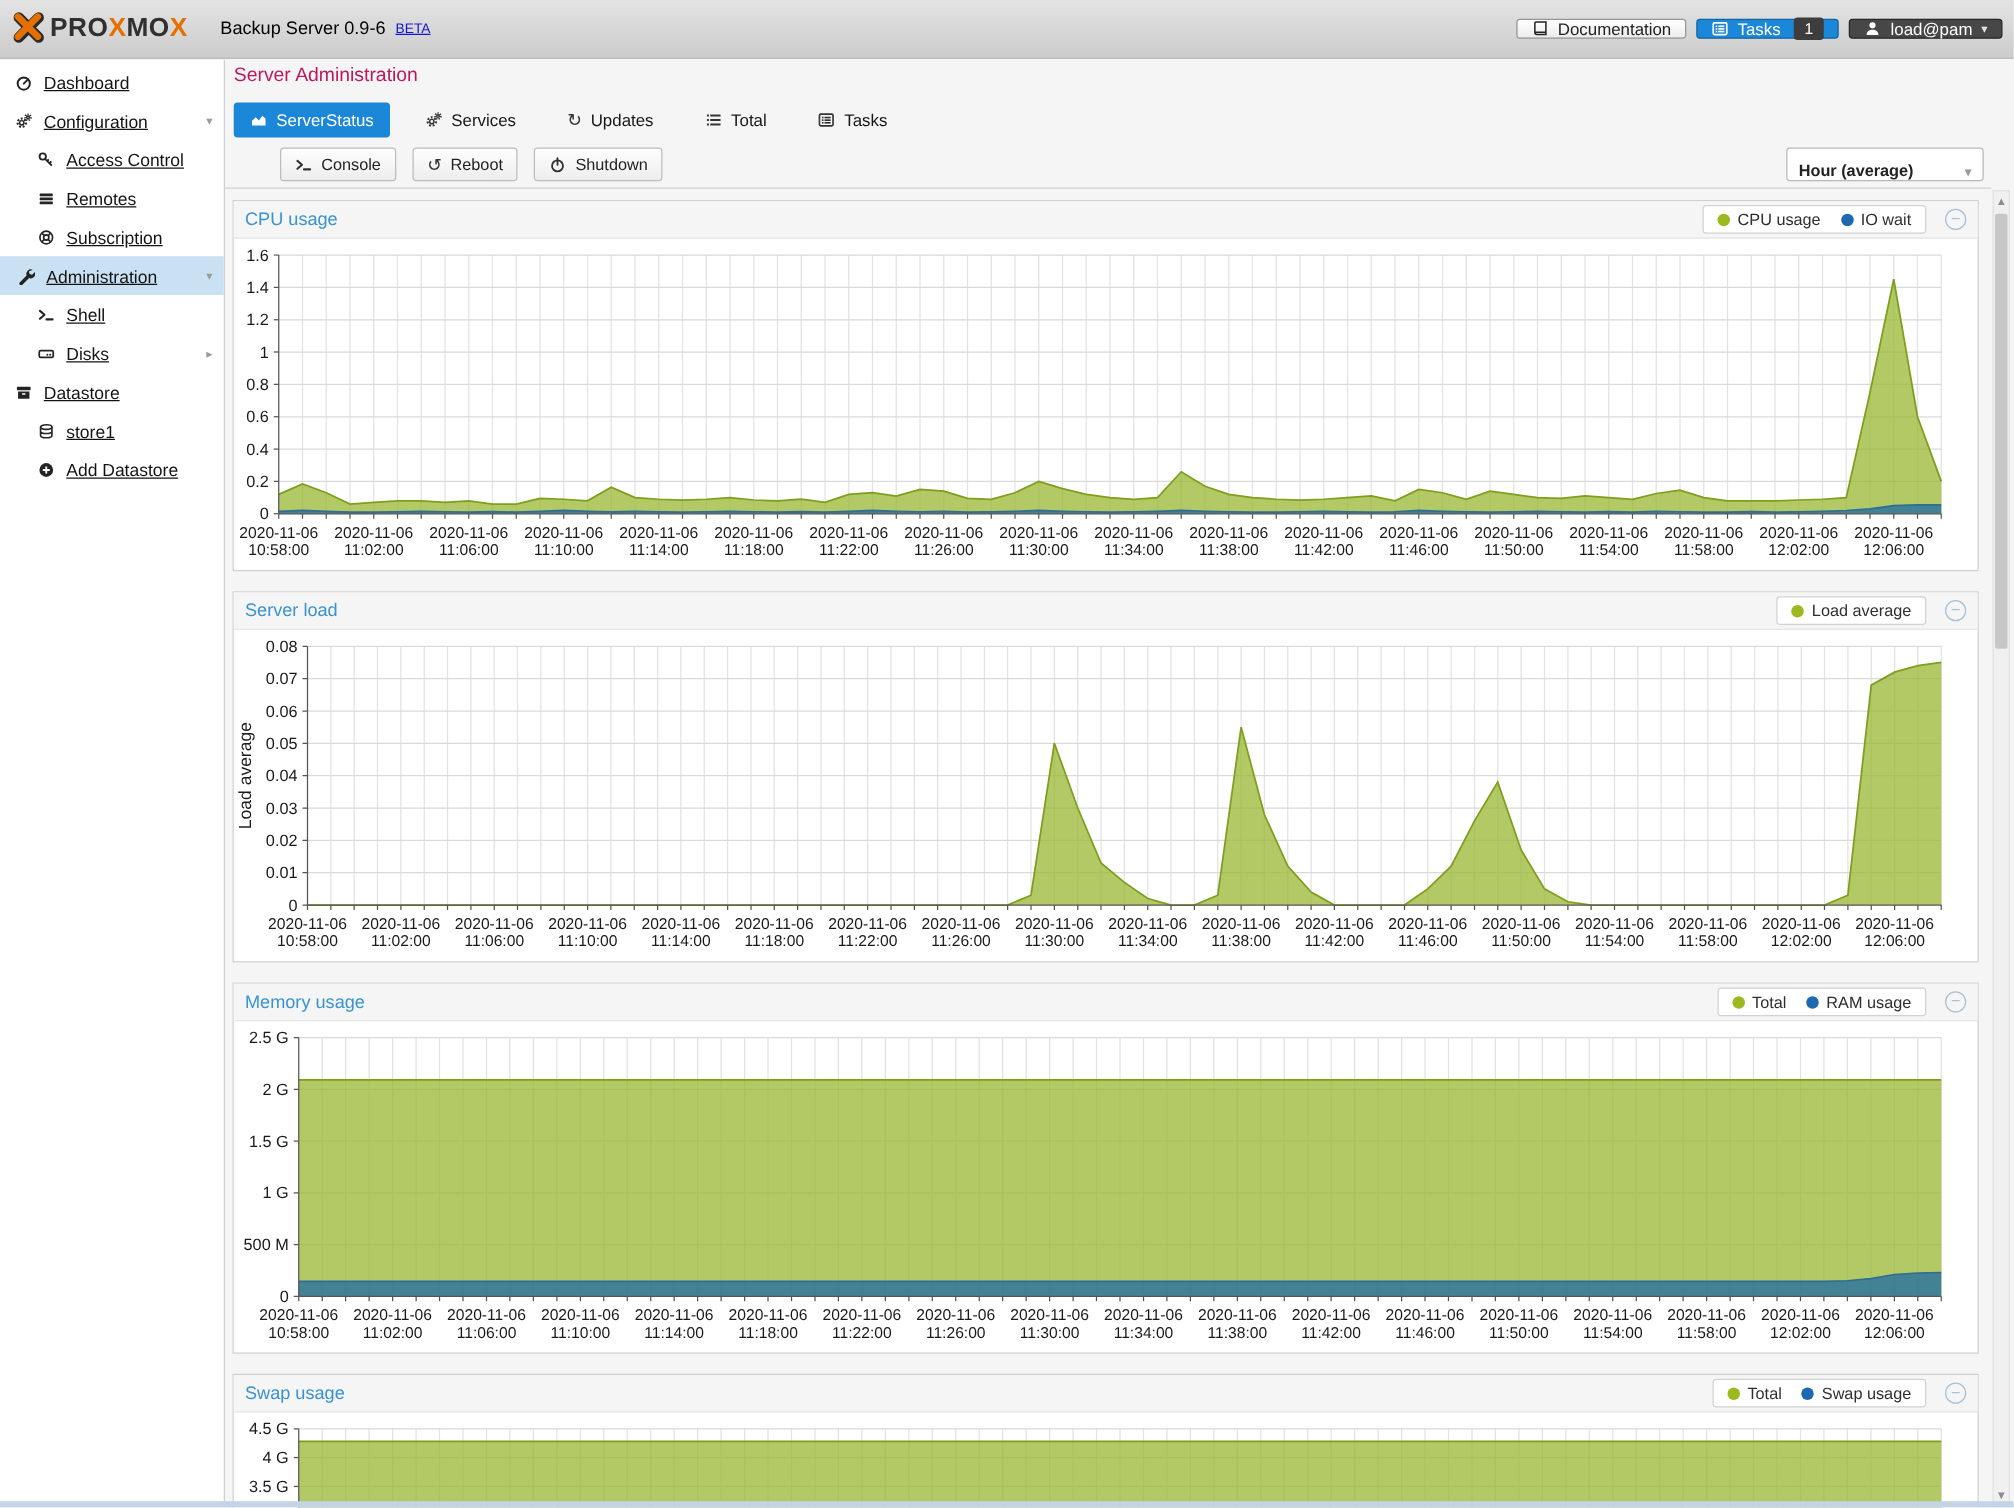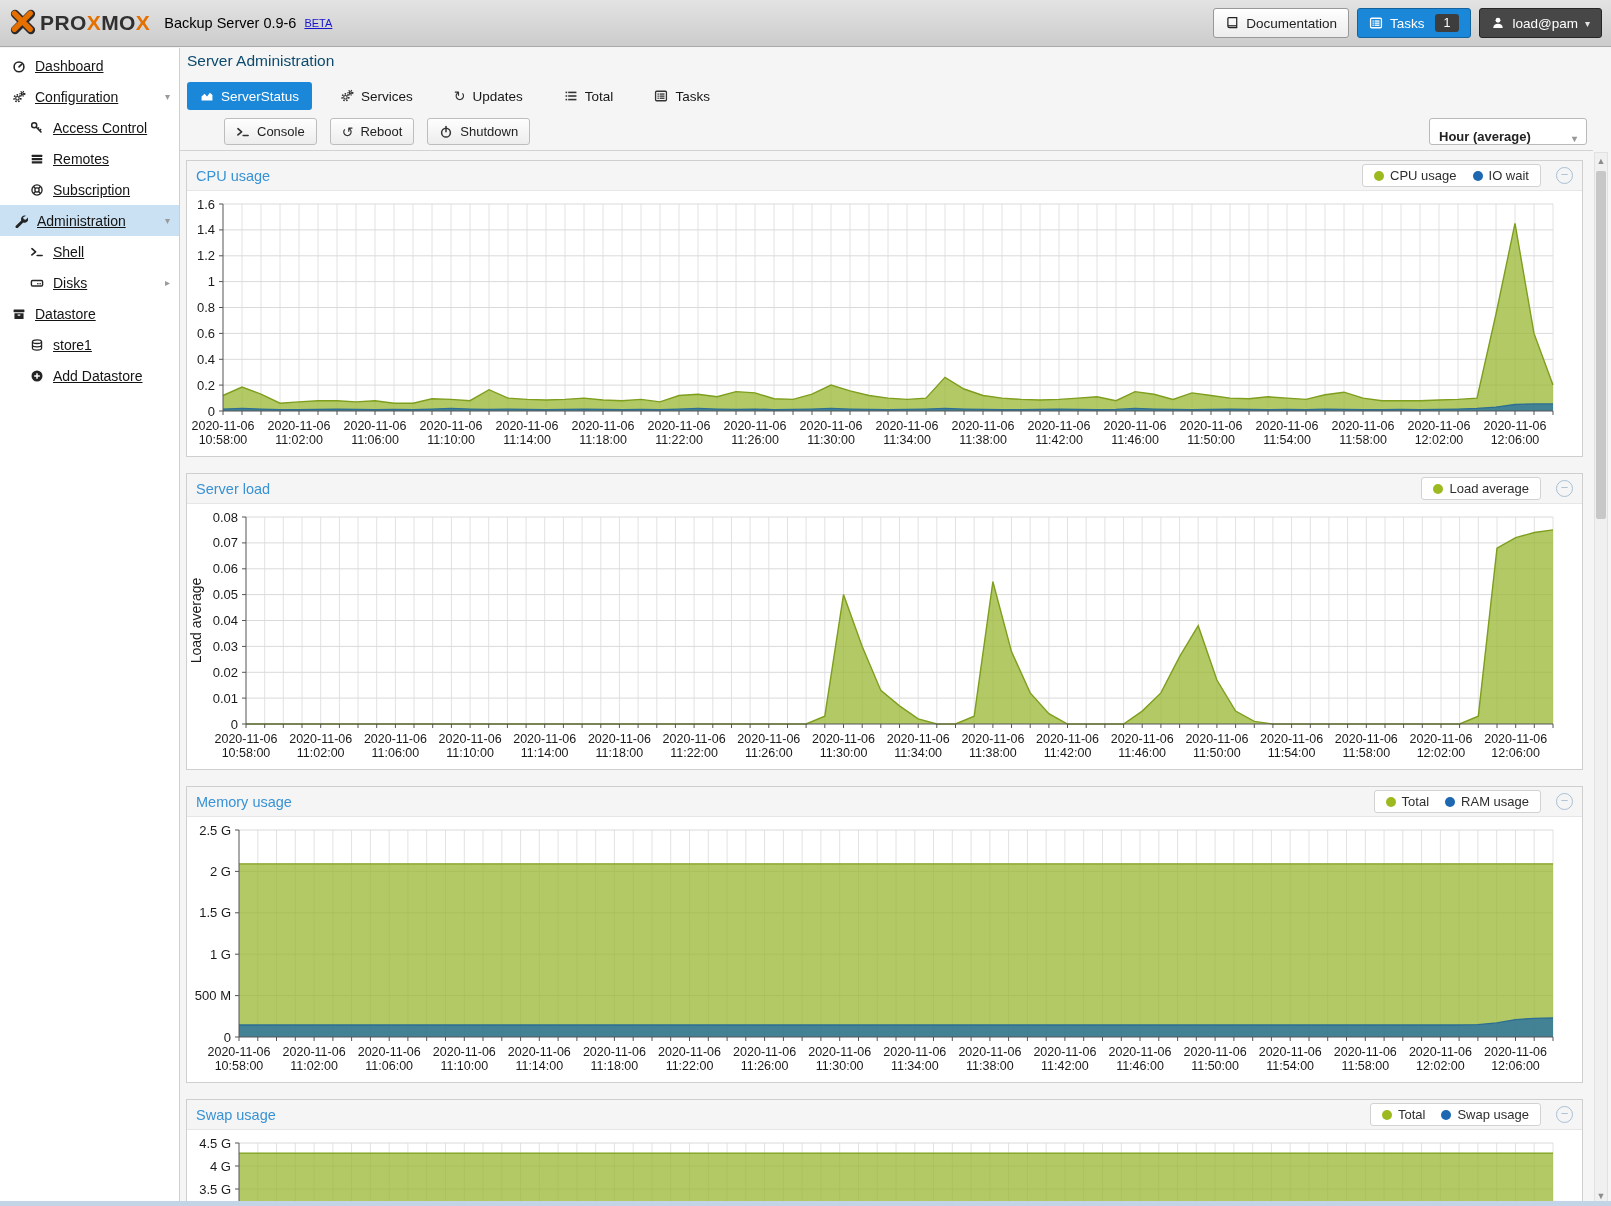--- a/index.html
+++ b/index.html
@@ -7,44 +7,44 @@
   body { font-family:"Liberation Sans", sans-serif; background:#f5f5f5; position:relative; font-size:13px; color:#1a1a1a; }
 
   
   .topbar { position:absolute; top:0; left:0; right:0; height:47px;
     background:linear-gradient(#e3e3e3,#cccccc); border-bottom:1px solid #a9a9a9;
     display:flex; align-items:center; padding:0 9px; z-index:20; }
   .logo { display:flex; align-items:center; gap:3px; margin-right:14px; cursor:default; }
   .logo-word span { font-weight:800; font-size:21px; letter-spacing:.4px; }
   .logo-word .ld { color:#303030; }
   .logo-word .lx { color:#e57000; }
-  .product { font-size:14.5px; color:#000; margin-left:0; }
+  .product { font-size:14.5px; color:#000; margin-left:12px; }
   .beta { font-size:11px; color:#1515d0; text-decoration:underline; margin-left:8px; cursor:pointer; }
   .top-spacer { flex:1; }
-  .tbtn { display:inline-flex; align-items:center; gap:7px; height:30px; padding:0 11px;
+  .tbtn { display:inline-flex; align-items:center; gap:7px; height:16px; padding:0 11px;
     border-radius:3px; font-size:13.5px; border:1px solid #989898;
     background:linear-gradient(#ffffff,#ececec); color:#222; cursor:pointer; margin-left:8px; }
   .tbtn .icn { display:inline-flex; }
   .tbtn-tasks { background:#1b87d9; border-color:#14639f; color:#fff; }
   .badge { background:#3d3d3d; color:#fff; border-radius:3px; padding:2px 9px; font-size:12.5px; margin-left:3px; }
   .tbtn-user { background:#474747; border-color:#262626; color:#fff; }
   .caret { font-size:10px; color:inherit; opacity:.85; }
 
   
   .sidebar { position:absolute; top:48px; left:0; bottom:0; width:180px;
     background:#ffffff; border-right:1px solid #cfcfcf; padding-top:2px; z-index:10; }
   .snav-item { height:31px; display:flex; align-items:center; font-size:14px; color:#141414;
     cursor:pointer; position:relative; padding-left:10px;text-decoration:underline; }
   .snav-item.lvl1 { padding-left:28px; }
   .snav-item.selected { background:#c9e1f3;padding-left:12px; }
   .snav-item .icn { width:18px; display:inline-flex; justify-content:center; margin-right:7px; color:#242424; flex:none; }
   .snav-arrow { position:absolute; right:9px; color:#9a9a9a; font-size:10px; }
 
   
-  .page-title { position:absolute; left:187px; top:52px; font-size:15.5px; color:#0c4a6e; z-index:5; }
+  .page-title { position:absolute; left:187px; top:52px; font-size:15.5px; color:#be185d; z-index:5; }
   .tabbar { position:absolute; left:187px; top:82px; height:29px; display:flex; z-index:5; }
   .tab { display:inline-flex; align-items:center; gap:7px; height:28px; padding:0 13px; margin-right:15px;
     font-size:13.5px; color:#161616; border-radius:3px; cursor:pointer; }
   .tab .icn { display:inline-flex; color:#333; }
   .tab.active { background:#1b87d9; color:#fff; }
   .tab.active .icn { color:#fff; }
 
   .toolbar { position:absolute; left:180px; right:18px; top:112px; height:39px;
     background:#f5f5f5; border-bottom:1px solid #d2d2d2; z-index:5; }
   .toolbar-inner { position:absolute; left:7px; top:6px; display:flex;margin-left:37px; }

